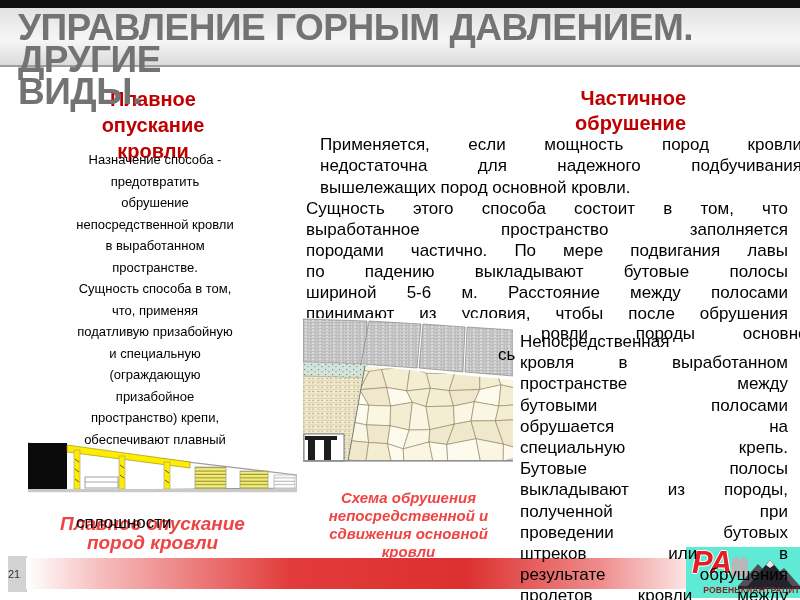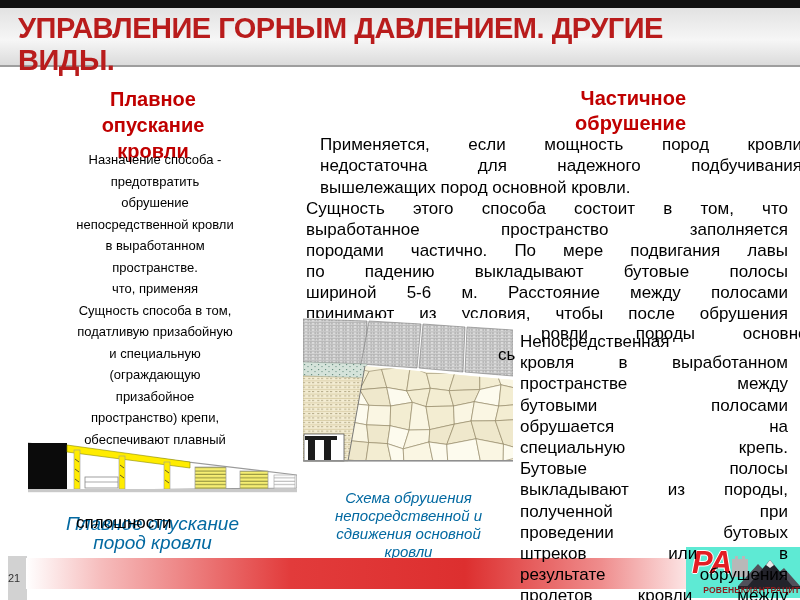--- a/index.html
+++ b/index.html
@@ -6,45 +6,45 @@
   .slide{
     position:relative;width:800px;height:600px;background:#ffffff;overflow:hidden;
     font-family:"Liberation Sans", sans-serif;color:#000;
   }
   .abs{position:absolute;}
   
   .topstrip{left:0;top:0;width:800px;height:8px;background:#101010;}
   .headband{left:0;top:8px;width:800px;height:58px;
     background:linear-gradient(180deg,#e2e2e2 0%,#f6f6f6 55%,#dadada 100%);}
   .hrule{left:0;top:65px;width:800px;height:2px;background:#9e9e9e;}
-  .titleblock{left:18px;top:12px;width:770px;z-index:6;color:#b91c1c;
-    font-size:29px;font-weight:700;line-height:32px;letter-spacing:-0.5px;}
+  .titleblock{left:18px;top:12px;width:770px;z-index:6;color:#737373;
+    font-size:37px;font-weight:700;line-height:32px;letter-spacing:-0.5px;}
   
   .redhead{color:#c00000;font-weight:700;font-size:20px;line-height:26px;text-align:center;}
   .lhead{left:17px;top:86px;width:272px;}
   .rhead{left:306px;top:86px;width:380px;line-height:25px;text-align:right;}
   
   .lbody{left:17px;top:149px;width:276px;font-size:13px;line-height:21.5px;text-align:center;z-index:1;}
   .rpara1{left:320px;top:134px;width:482px;font-size:17px;line-height:21.3px;z-index:1;}
   .rpara2{left:306px;top:198px;width:482px;font-size:17px;line-height:21px;z-index:1;}
   .jl{text-align:justify;text-align-last:justify;}
   .jl-last{text-align:left;}
   .frag1{left:512px;top:324px;width:276px;font-size:17px;z-index:4;text-align:justify;text-align-last:justify;padding-left:29px;}
   .frag2{left:498px;top:345px;font-size:17px;z-index:4;}
   .sidetext{left:520px;top:331px;width:268px;font-size:17px;line-height:21.2px;z-index:5;}
   
   .leftimg{left:28px;top:441px;width:269px;height:54px;z-index:3;}
   .geoimg{left:303px;top:318px;width:210px;height:144px;z-index:2;}
   
-  .cap{font-style:italic;color:#0369a1;text-align:center;}
+  .cap{font-style:italic;color:#ef4444;text-align:center;font-weight:bold;}
   .lcap{left:40px;top:514px;width:225px;font-size:19px;line-height:19px;z-index:1;}
   .overlap{left:76px;top:513px;font-size:17px;color:#000;z-index:2;font-style:normal;}
   .mcap{left:316px;top:489px;width:185px;font-size:15px;line-height:18px;z-index:1;}
   
-  .pagetab{left:8px;top:556px;width:19px;height:44px;background:#d2d2d2;z-index:1;
+  .pagetab{left:8px;top:556px;width:19px;height:36px;background:#d2d2d2;z-index:1;
     font-size:11px;color:#333;display:flex;align-items:center;padding-left:0;box-sizing:border-box;}
   .redbar{left:26px;top:558px;width:757px;height:31px;z-index:1;
     background:linear-gradient(90deg,#ffffff 0%,#f6bcbc 10%,#e23b3b 35%,#dd2f2f 58%,#ef8d8d 76%,#fdeaea 88%,#ffffff 96%);}
   .logo{left:686px;top:547px;width:126px;height:51px;background:#5eead4;z-index:2;}
   .logo svg{position:absolute;left:0;top:0;}
   .logo-ra{position:absolute;left:6px;top:-2px;font-size:31px;font-weight:900;font-style:italic;
     color:#e31e24;letter-spacing:-1px;z-index:2;
     text-shadow:1px 0 0 #fff,-1px 0 0 #fff,0 1px 0 #fff,0 -1px 0 #fff;}
   .logo-sub{position:absolute;left:0px;top:38px;width:114px;text-align:right;
     font-size:8.5px;font-weight:700;color:#8b1d1d;letter-spacing:0.2px;z-index:2;}
@@ -67,22 +67,22 @@
       <div class="">опускание</div>
       <div class="">кровли</div>
     </div>
   <div class="abs lbody">
       <div class="">Назначение способа -</div>
       <div class="">предотвратить</div>
       <div class="">обрушение</div>
       <div class="">непосредственной кровли</div>
       <div class="">в выработанном</div>
       <div class="">пространстве.</div>
+      <div class="">Сущность способа в том,</div>
       <div class="">что, применяя</div>
-      <div class="">Сущность способа в том,</div>
       <div class="">податливую призабойную</div>
       <div class="">и специальную</div>
       <div class="">(ограждающую</div>
       <div class="">призабойное</div>
       <div class="">пространство) крепи,</div>
       <div class="">обеспечивают плавный</div>
     </div>
 
   <svg class="abs leftimg" viewBox="0 0 269 54">
     <defs>

